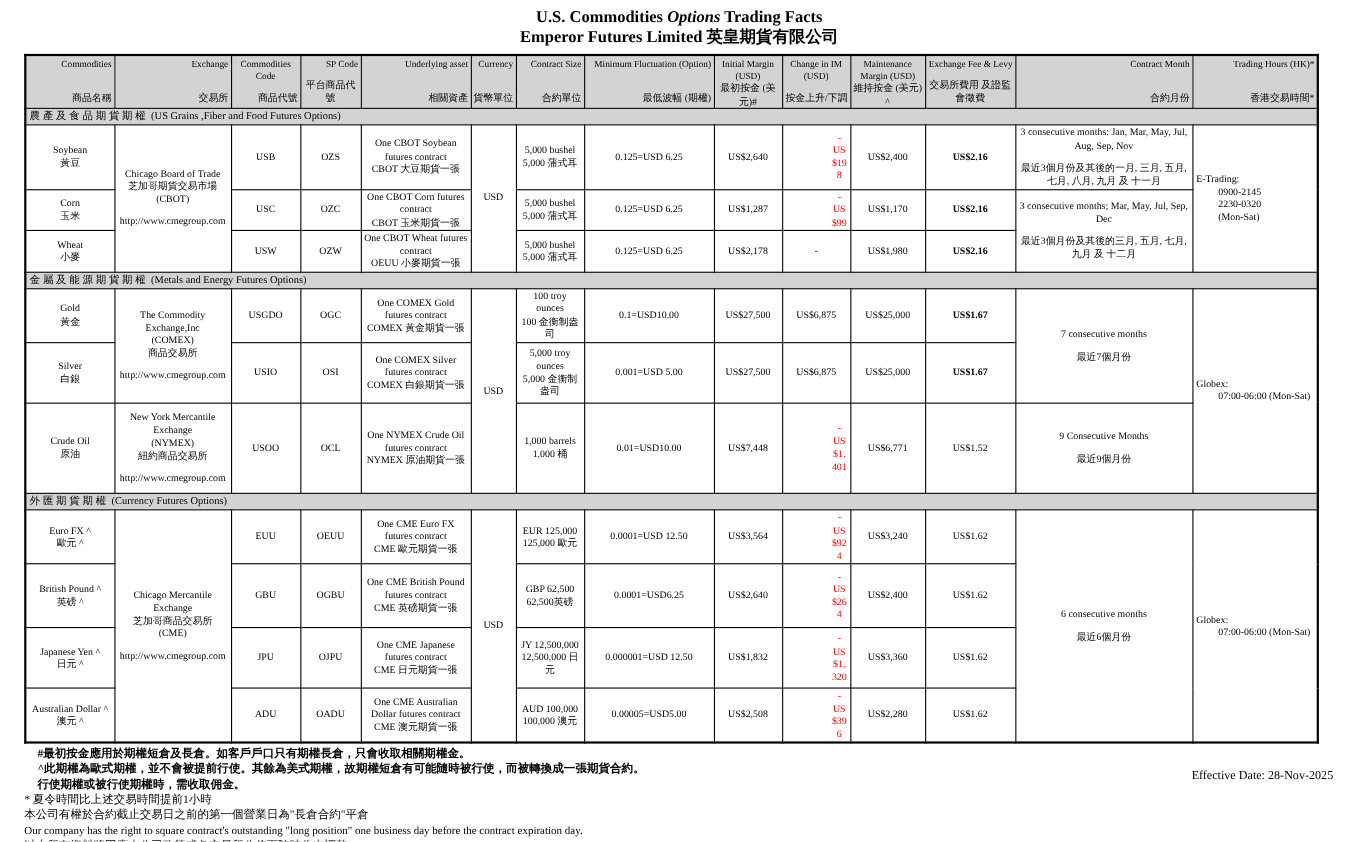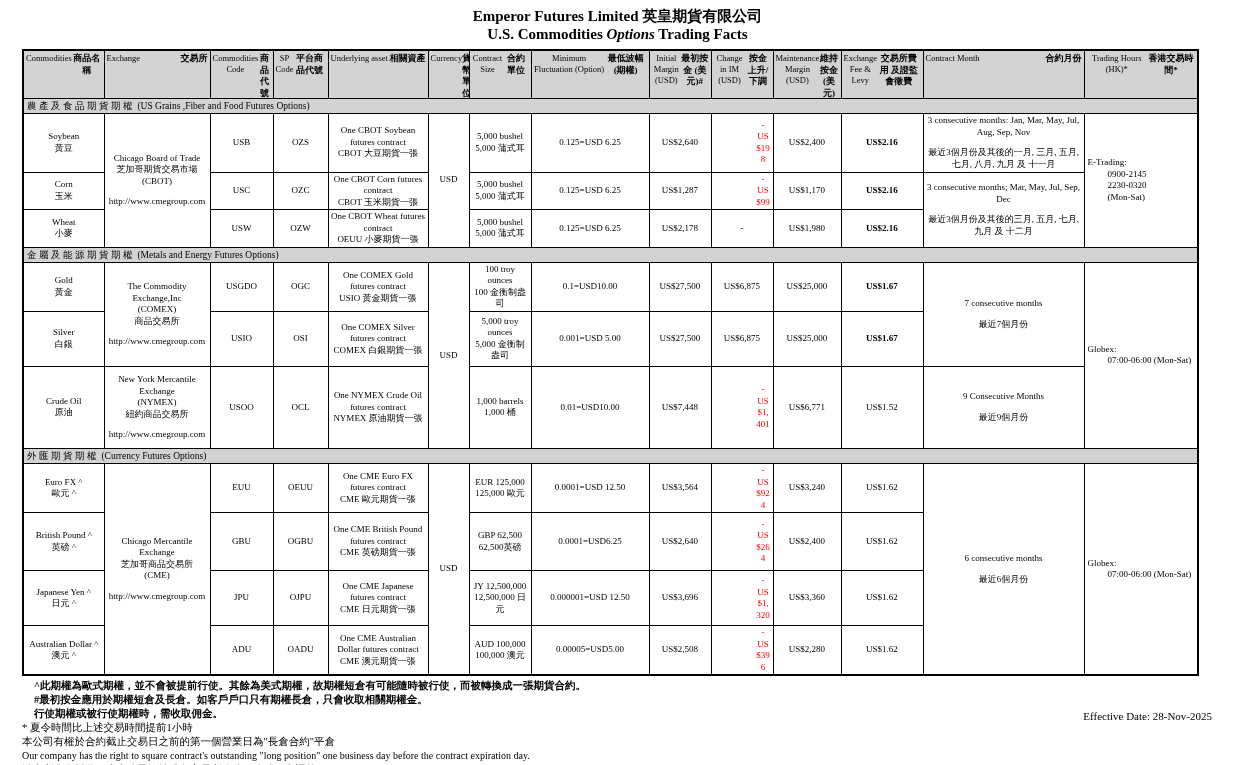--- a/index.html
+++ b/index.html
@@ -18,23 +18,23 @@
     width:1175px; margin:6px 0 0 22px;
     border:2px solid #000;
   }
   td,th {
     border:1px solid #000; padding:1px 2px;
     text-align:center; vertical-align:middle;
     font-size:9px; line-height:1.28; overflow:hidden;
     font-weight:normal; word-wrap:break-word;
   }
   th { background:var(--header-bg); }
-  .hcell { display:flex; flex-direction:row; justify-content:space-between; align-items:flex-start; height:42px; }
+  .hcell { display:flex; flex-direction:column; justify-content:space-between; align-items:flex-end; height:42px; }
   .h-en { font-size:8.5px; }
-  .h-zh { font-size:9px;font-weight:bold; }
+  .h-zh { font-size:9px; }
 
   tr.rh-header { height:48px; }
   tr.rh-sec    { height:15px; }
   tr.rh-soy    { height:59px; }
   tr.rh-corn   { height:34px; }
   tr.rh-wheat  { height:35px; }
   tr.rh-gold   { height:41px; }
   tr.rh-silver { height:55px; }
   tr.rh-crude  { height:82px; }
   tr.rh-euro   { height:46px; }
@@ -51,30 +51,30 @@
 
   .exch .url { margin-top:9px; }
   .month-zh  { margin-top:9px; }
   .hours { text-align:left; padding-left:3px; }
   .hours .ind { padding-left:20px; }
   .size-cell div, .name-cell div, .under-cell div { text-align:center; }
 
   .footnotes { margin:3px 0 0 22px; position:relative; width:1190px; }
   .fl { font-size:10.5px; line-height:14px; }
   .fl.en { font-size:10px; }
-  .effective { position:absolute; top:31px; right:0; font-size:11px; }
+  .effective { position:absolute; top:20px; right:0; font-size:11px; }
 </style>
 </head>
 <body>
 
 <div>
 
   <div class="titles">
+    <div class="title-line"><span>U.S. Commodities </span><span class="it">Options</span><span> Trading Facts</span></div>
     <div class="title-line">Emperor Futures Limited 英皇期貨有限公司</div>
-    <div class="title-line"><span>U.S. Commodities </span><span class="it">Options</span><span> Trading Facts</span></div>
   </div>
 
   <table class="facts">
     <colgroup>
       <col style="width:81px">
         <col style="width:106px">
         <col style="width:63px">
         <col style="width:55px">
       <col style="width:100px">
         <col style="width:41px">
@@ -279,21 +279,21 @@
       <td class="exch" rowspan="2">
             <div>The Commodity Exchange,Inc</div>
             <div>(COMEX)</div>
             <div>商品交易所</div>
             <div class="url">http://www.cmegroup.com</div>
           </td>
       <td>USGDO</td>
       <td>OGC</td>
       <td class="under-cell">
             <div>One COMEX Gold futures contract</div>
-            <div>USIO 黃金期貨一張</div>
+            <div>COMEX 黃金期貨一張</div>
           </td>
       <td rowspan="3">USD</td>
       <td class="size-cell">
             <div>100 troy ounces</div>
             <div>100 金衡制盎司</div>
           </td>
       <td>0.1=USD10.00</td>
       <td>US$27,500</td>
       <td>US$6,875</td>
       <td>US$25,000</td>
@@ -434,21 +434,21 @@
       <td>OJPU</td>
       <td class="under-cell">
             <div>One CME Japanese futures contract</div>
             <div>CME 日元期貨一張</div>
           </td>
       <td class="size-cell">
             <div>JY 12,500,000</div>
             <div>12,500,000 日元</div>
           </td>
       <td>0.000001=USD 12.50</td>
-      <td>US$3,696</td>
+      <td>US$1,832</td>
       <td class="neg">-US$1,320</td>
       <td>US$3,360</td>
       <td>US$1.62</td>
     </tr>
 
     <tr class="rh-aud">
       <td class="name-cell">
             <div>Australian Dollar ^</div>
             <div>澳元 ^</div>
           </td>
@@ -465,22 +465,22 @@
       <td>0.00005=USD5.00</td>
       <td>US$2,508</td>
       <td class="neg">-US$396</td>
       <td>US$2,280</td>
       <td>US$1.62</td>
     </tr>
   </tbody>
     </table>
 
   <div class="footnotes">
+    <div class="fl b">#最初按金應用於期權短倉及長倉。如客戶戶口只有期權長倉，只會收取相關期權金。</div>
     <div class="fl b">^此期權為歐式期權，並不會被提前行使。其餘為美式期權，故期權短倉有可能隨時被行使，而被轉換成一張期貨合約。</div>
-    <div class="fl b">#最初按金應用於期權短倉及長倉。如客戶戶口只有期權長倉，只會收取相關期權金。</div>
     <div class="fl b">行使期權或被行使期權時，需收取佣金。</div>
     <div class="fl">* 夏令時間比上述交易時間提前1小時</div>
     <div class="fl">本公司有權於合約截止交易日之前的第一個營業日為"長倉合約"平倉</div>
     <div class="fl en">Our company has the right to square contract's outstanding "long position" one business day before the contract expiration day.</div>
     <div class="fl">以上所有資料將因應本公司政策或各交易所公佈而隨時作出調整</div>
     <div class="effective">Effective Date: 28-Nov-2025</div>
   </div>
 
 </div>
 

